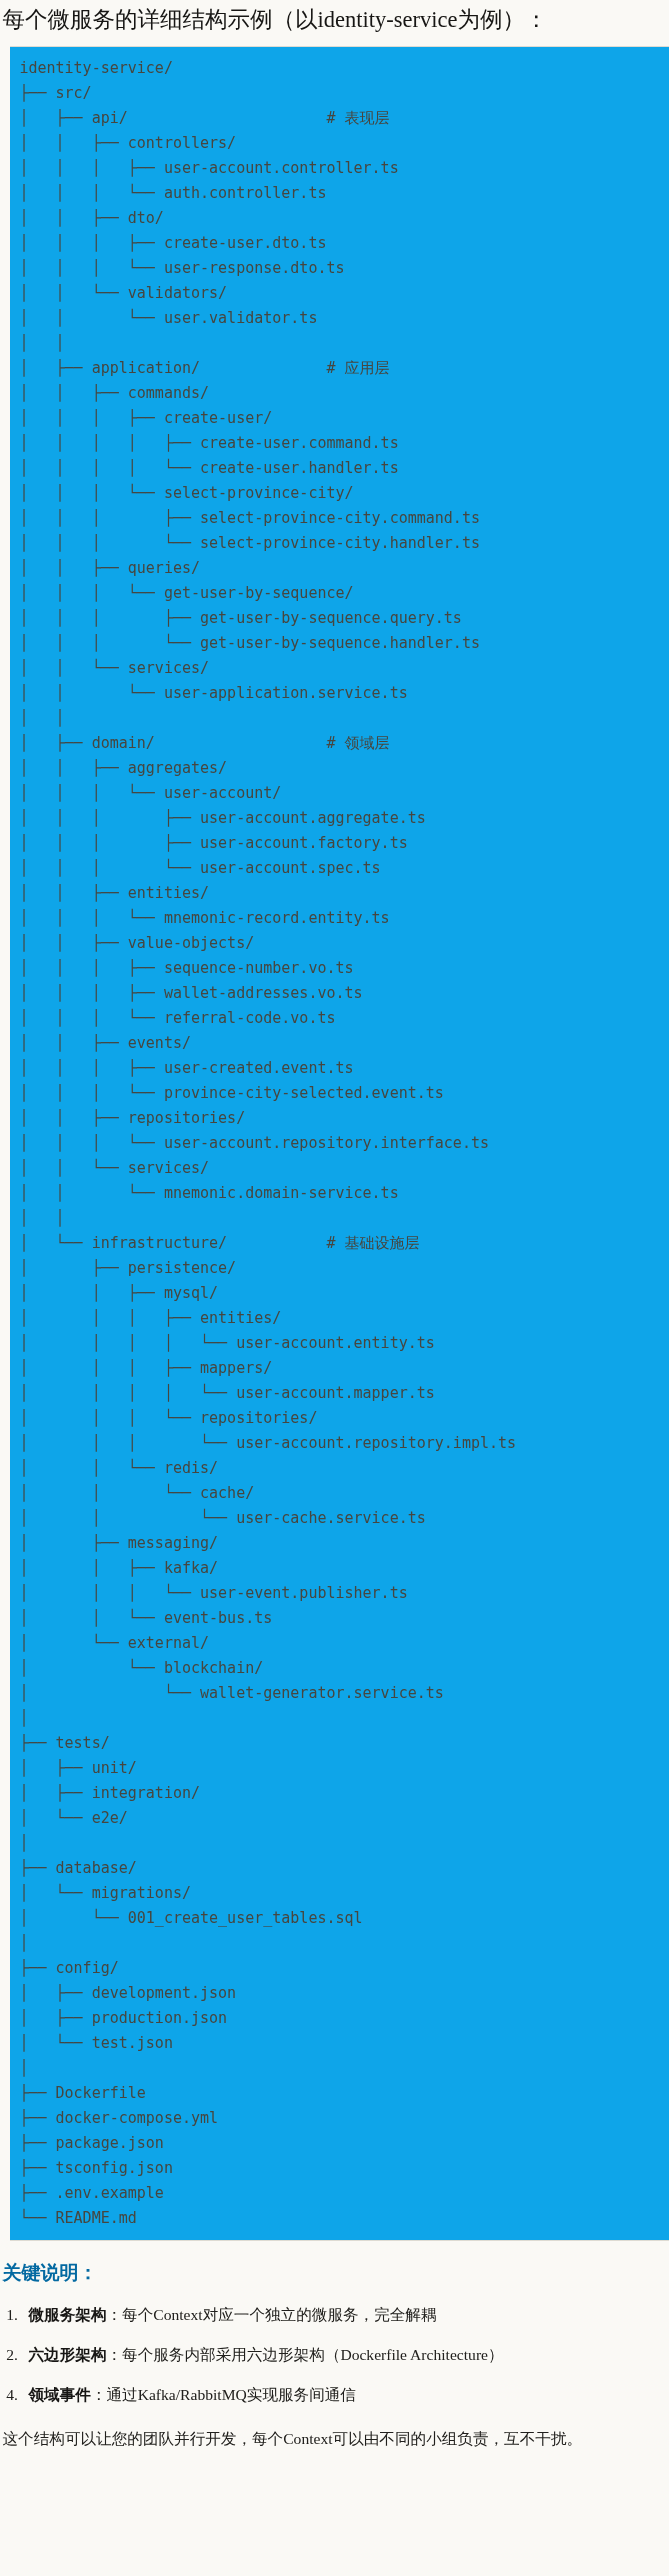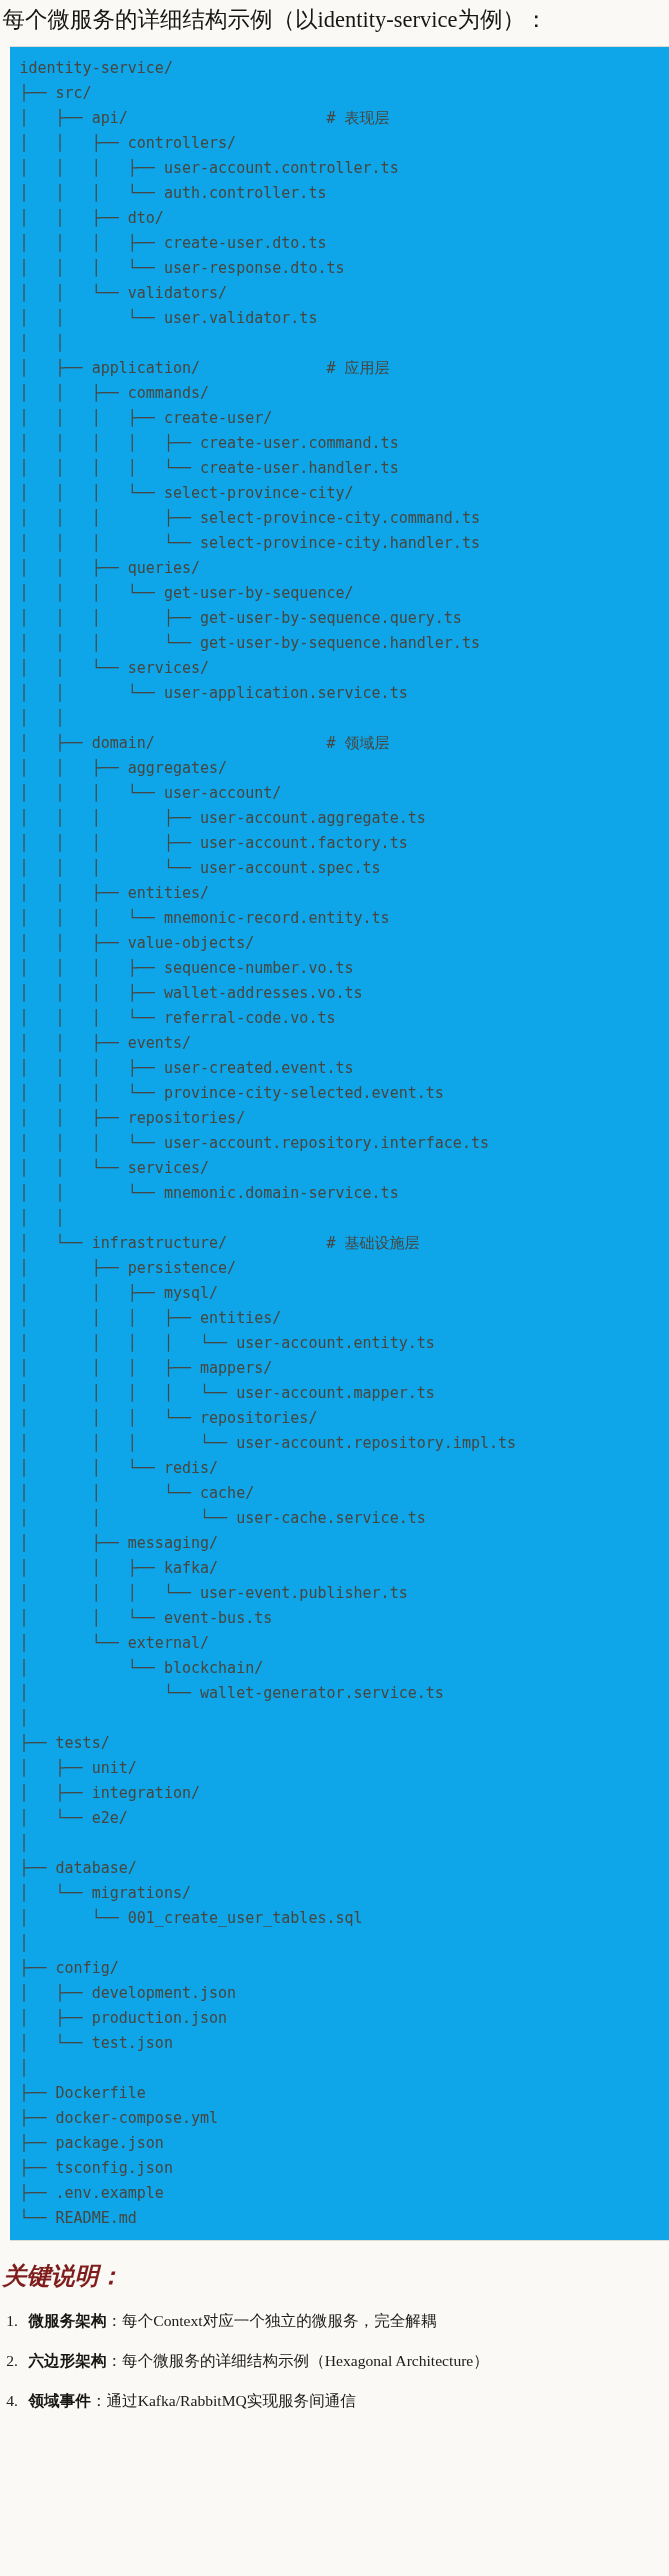--- a/index.html
+++ b/index.html
@@ -42,24 +42,23 @@
     color: #47463f;
     white-space: pre;
   }
   
   .notes {
     padding: 0 5px 0 2.5px;
   }
   .notes-heading {
     font-family: "Liberation Serif", serif;
     font-weight: bold;
-    font-size: 24px;
-    color: #7f1d1d;
+    font-size: 19px;
+    color: #0369a1;
     margin: 19px 0 16.3px 0;
-    font-style: italic;
   }
   .note-item {
     font-size: 15.6px;
     line-height: 23px;
     margin: 0 0 17px 3.8px;
     color: #21201d;
   }
   .note-item .note-num {
     margin-right: 2.5px;
   }
@@ -171,24 +170,25 @@
 </div>
 
 <div class="notes">
   <h2 class="notes-heading">关键说明：</h2>
 
   <div class="note-item">
     <span class="note-num">1.</span><span class="note-term">微服务架构</span><span class="note-sep">：</span><span class="note-desc">每个Context对应一个独立的微服务，完全解耦</span>
   </div>
 
   <div class="note-item">
-    <span class="note-num">2.</span><span class="note-term">六边形架构</span><span class="note-sep">：</span><span class="note-desc">每个微服务的详细结构示例（Hexagonal Architecture）</span>
+    <span class="note-num">2.</span><span class="note-term">六边形架构</span><span class="note-sep">：</span><span class="note-desc">每个服务内部采用六边形架构（Dockerfile Architecture）</span>
   </div>
 
 
   <div class="note-item">
     <span class="note-num">4.</span><span class="note-term">领域事件</span><span class="note-sep">：</span><span class="note-desc">通过Kafka/RabbitMQ实现服务间通信</span>
   </div>
 
 
 
+  <p class="closing-paragraph">这个结构可以让您的团队并行开发，每个Context可以由不同的小组负责，互不干扰。</p>
 </div>
 
 
 </body></html>

